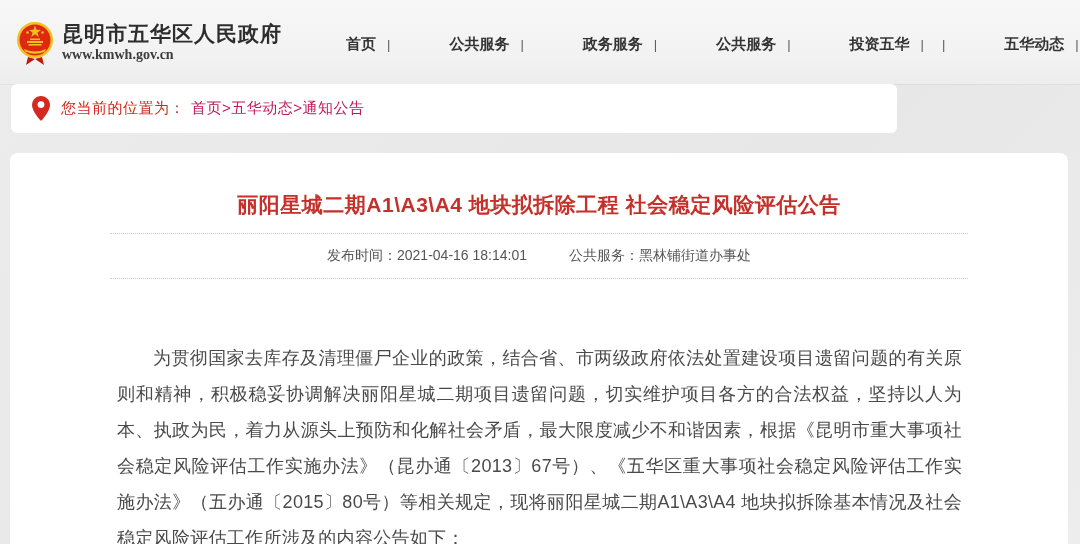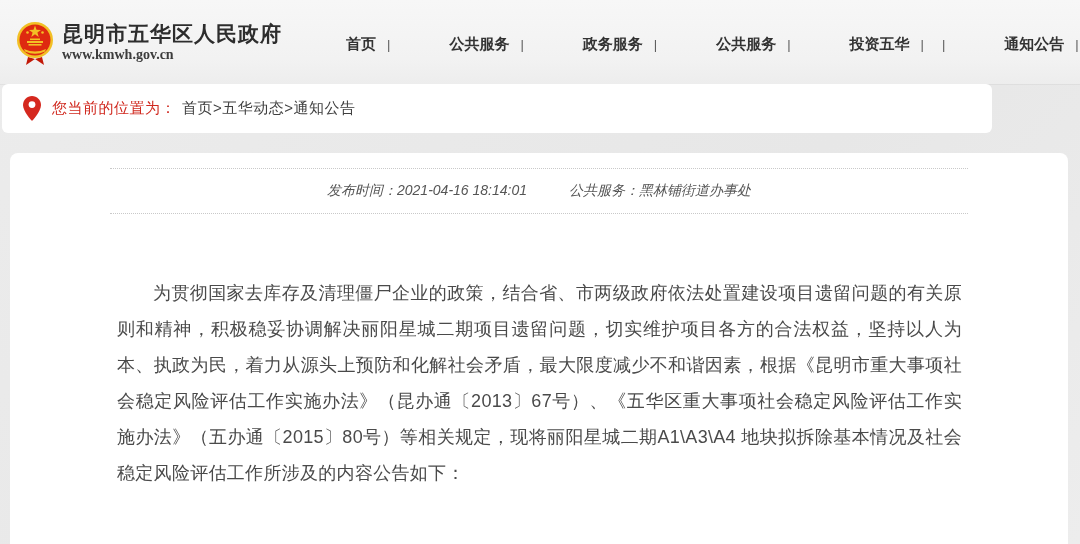--- a/index.html
+++ b/index.html
@@ -29,45 +29,45 @@
     white-space: nowrap;
   }
   .nav-item {
     font-size: 15px; font-weight: 700; color: #333; text-decoration: none;
     cursor: pointer; padding: 4px 2px; margin-left: 48px;
   }
   .nav-sep { color: #5a5a5a; font-size: 13px; margin: 0 9px; font-weight: 400; }
 
   
   .breadcrumb-bar {
-    position: absolute; left: 2px; top: 84px; width: 990px; height: 49px;
+    position: absolute; left: 11px; top: 84px; width: 886px; height: 49px;
     background: #ffffff; border-radius: 6px;
     display: flex; align-items: center; padding-left: 21px;
   }
   .pin-icon { width: 18px; height: 25px; flex: 0 0 auto; }
   .crumb-label { color: #d0281e; font-size: 15px; margin-left: 11px; letter-spacing: 0.5px; }
-  .crumb-path { color: #404040; font-size: 15px; margin-left: 6px; letter-spacing: 0.5px; }
+  .crumb-path { color: #be185d; font-size: 15px; margin-left: 6px; letter-spacing: 0.5px; }
 
   
   .article-card {
     position: absolute; left: 10px; top: 153px; width: 1058px; height: 420px;
     background: #ffffff; border-radius: 8px 8px 0 0;
   }
   .article-title {
     margin-top: 39px; text-align: center;
     font-size: 21px; font-weight: 700; color: #c5302b; letter-spacing: 0.5px;
     line-height: 26px;
   }
   .dotted-sep { border-top: 1px dotted #c9c9c9; margin: 0 100px; }
   .sep-1 { margin-top: 15px; }
   .meta-row {
     height: 44px; display: flex; align-items: center; justify-content: center;
     font-size: 14px; color: #555;
   }
-  .meta-item { white-space: nowrap; font-style: italic; }
+  .meta-item { white-space: nowrap; }
   .meta-gap { width: 42px; }
   .article-body {
     margin: 61px 106px 0 107px;
     font-size: 18px; line-height: 36px; color: #4a4a4a;
     text-align: justify; letter-spacing: 0.3px;
   }
   .article-body p { text-indent: 2em; }
 </style>
 </head>
 <body>
@@ -97,39 +97,40 @@
         <span class="nav-sep">|</span>
         <a class="nav-item">公共服务</a>
         <span class="nav-sep">|</span>
         <a class="nav-item">政务服务</a>
         <span class="nav-sep">|</span>
         <a class="nav-item">公共服务</a>
         <span class="nav-sep">|</span>
         <a class="nav-item">投资五华</a>
         <span class="nav-sep">|</span>
         <span class="nav-sep">|</span>
-        <a class="nav-item">通知公告</a>
+        <a class="nav-item">五华动态</a>
         <span class="nav-sep">|</span>
         <a class="nav-item">通知公告</a>
         <span class="nav-sep">|</span>
         <a class="nav-item">投资五华</a>
       </nav>
   </div>
 </header>
 
 <div class="breadcrumb-bar">
   <svg class="pin-icon" viewBox="0 0 18 25">
     <path d="M9 0 C4 0 0 4 0 9 C0 15.5 9 25 9 25 C9 25 18 15.5 18 9 C18 4 14 0 9 0 Z" fill="#d5281e"></path>
     <circle cx="9" cy="8.6" r="3.4" fill="#ffffff"></circle>
   </svg>
   <span class="crumb-label">您当前的位置为：</span>
   <span class="crumb-path">首页&gt;五华动态&gt;通知公告</span>
 </div>
 
 <main class="article-card">
+  <h1 class="article-title">丽阳星城二期A1\A3\A4 地块拟拆除工程 社会稳定风险评估公告</h1>
   <div class="dotted-sep sep-1"></div>
   <div class="meta-row">
     <span class="meta-item"><span>发布时间：</span><span>2021-04-16 18:14:01</span></span>
     <span class="meta-gap"></span>
     <span class="meta-item"><span>公共服务：</span><span>黑林铺街道办事处</span></span>
   </div>
   <div class="dotted-sep"></div>
   <div class="article-body">
     <p>为贯彻国家去库存及清理僵尸企业的政策，结合省、市两级政府依法处置建设项目遗留问题的有关原则和精神，积极稳妥协调解决丽阳星城二期项目遗留问题，切实维护项目各方的合法权益，坚持以人为本、执政为民，着力从源头上预防和化解社会矛盾，最大限度减少不和谐因素，根据《昆明市重大事项社会稳定风险评估工作实施办法》（昆办通〔2013〕67号）、《五华区重大事项社会稳定风险评估工作实施办法》（五办通〔2015〕80号）等相关规定，现将丽阳星城二期A1\A3\A4 地块拟拆除基本情况及社会稳定风险评估工作所涉及的内容公告如下：</p>
   </div>

